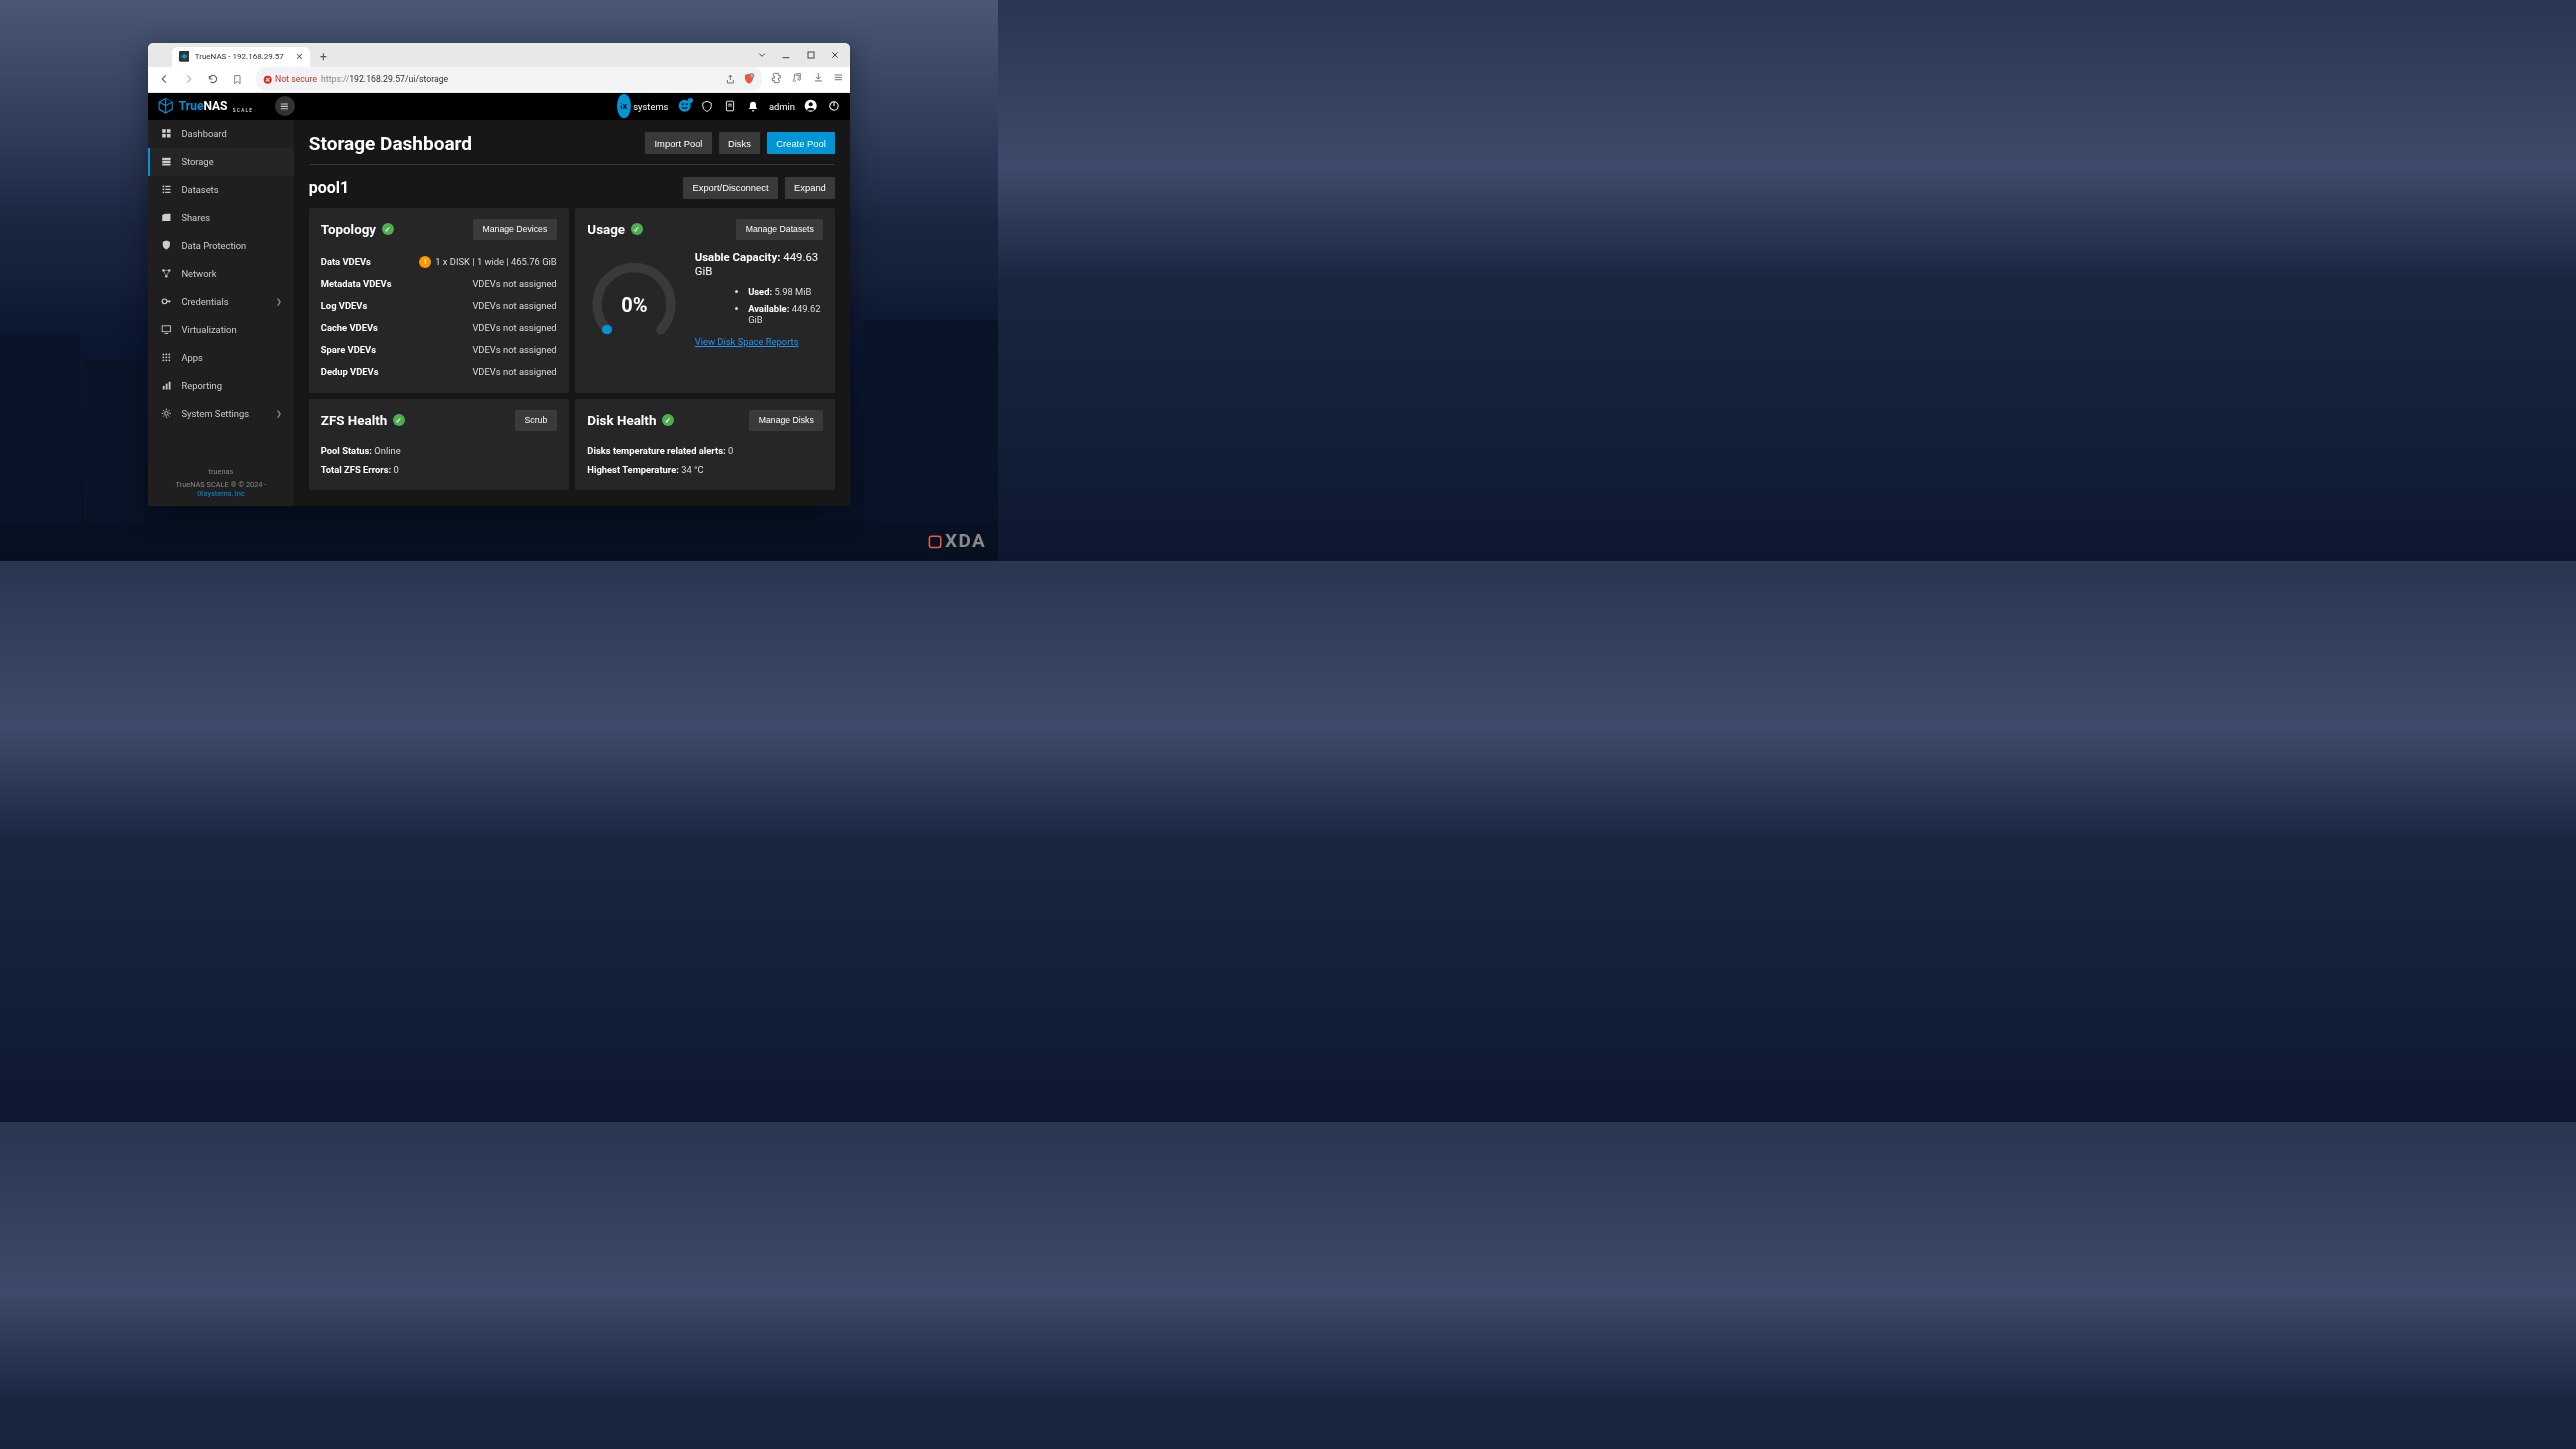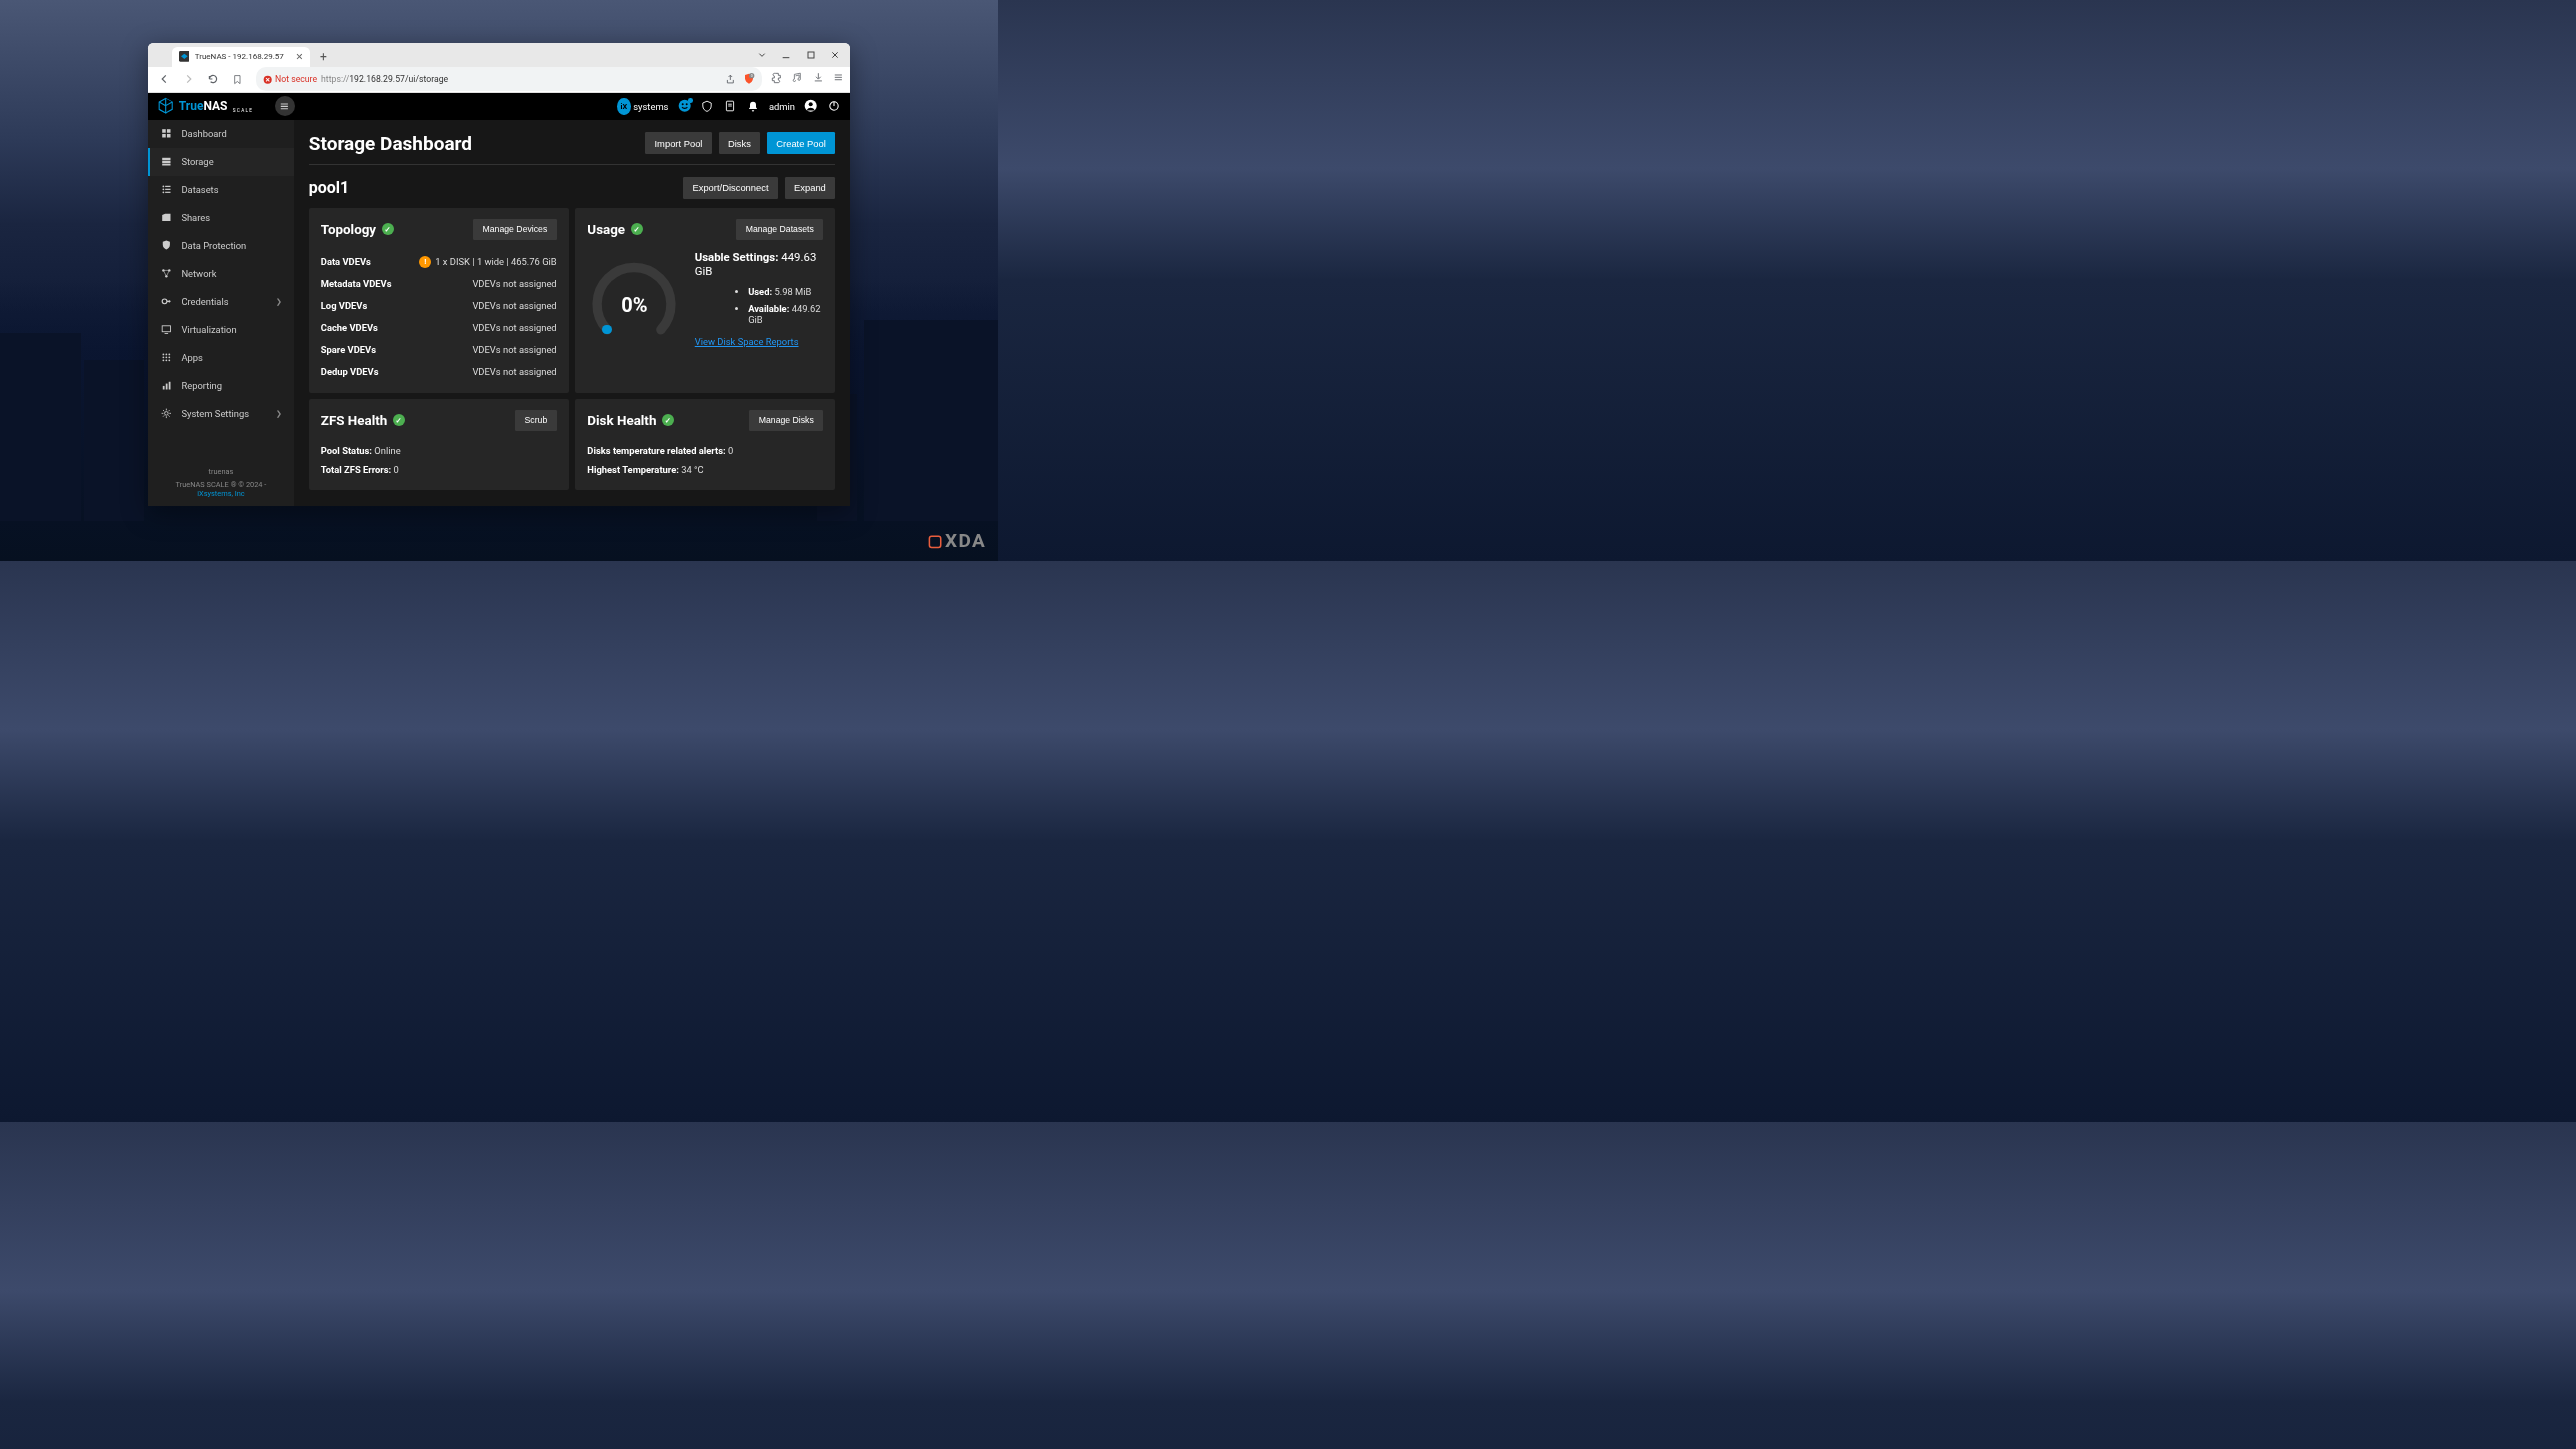--- a/index.html
+++ b/index.html
@@ -93,21 +93,21 @@
 .app-header {
   height: 27px; background: #000; display: flex; align-items: center; padding: 0 9.4px; gap: 8px;
 }
 .logo { display: flex; align-items: center; gap: 4px; }
 .logo-text { color: #0095d5; font-weight: bold; font-size: 12px; }
 .logo-text .nas { color: #fff; }
 .logo-sub { font-size: 4.7px; color: #fff; letter-spacing: 1.3px; margin-left: 1.3px; align-self: flex-end; margin-bottom: 1.3px; }
 .hamburger { width: 20px; height: 20px; border-radius: 50%; background: #333; display: flex; align-items: center; justify-content: center; cursor: pointer; margin-left: 13.4px;}
 .header-right { margin-left: auto; display: flex; align-items: center; gap: 9.4px; }
 .ix-logo { display: flex; align-items: center; gap: 2.7px; color: #fff; font-size: 9.4px; }
-.ix-logo .ix { background: #0095d5; color: #000; border-radius: 50%; width: 13.4px; height: 17px; display: flex; align-items: center; justify-content: center; font-weight: bold; font-size: 7.4px; }
+.ix-logo .ix { background: #0095d5; color: #000; border-radius: 50%; width: 13.4px; height: 24px; display: flex; align-items: center; justify-content: center; font-weight: bold; font-size: 7.4px; }
 .hicon { width: 13.4px; height: 13.4px; color: #fff; cursor: pointer; display: flex; align-items: center; justify-content: center; position: relative; }
 .hicon.status::after { content: ""; position: absolute; top: -1.3px; right: -1.3px; width: 4.7px; height: 4.7px; background: #0095d5; border-radius: 50%; }
 .admin-text { color: #fff; font-size: 9.4px; }
 
 .app-body { flex: 1; display: flex; overflow: hidden; }
 .sidebar {
   width: 146px; background: #1f1f1f; display: flex; flex-direction: column; overflow-y: auto;
 }
 .sidebar-item {
   display: flex; align-items: center; gap: 9.4px; padding: 8px 12px;
@@ -535,21 +535,21 @@
             <div class="usage-body">
               <div class="gauge">
                 <svg viewBox="0 0 140 120">
                   <path d="M30 105 A 55 55 0 1 1 110 105" stroke="#3a3a3a" stroke-width="14" fill="none" stroke-linecap="round"></path>
                 </svg>
                 <div class="gauge-text">0%</div>
                 <div class="gauge-dot"></div>
               </div>
               <div class="usage-info">
                 <div class="usage-cap">
-                  <b>Usable Settings:</b> <span>449.63 GiB</span>
+                  <b>Usable Capacity:</b> <span>449.63 GiB</span>
                 </div>
                 <ul class="usage-list">
                   <li><b>Used:</b>&nbsp;<span>5.98 MiB</span></li>
                   <li><b>Available:</b>&nbsp;<span>449.62 GiB</span></li>
                 </ul>
                 <a class="link">View Disk Space Reports</a>
               </div>
             </div>
           </div>
 

